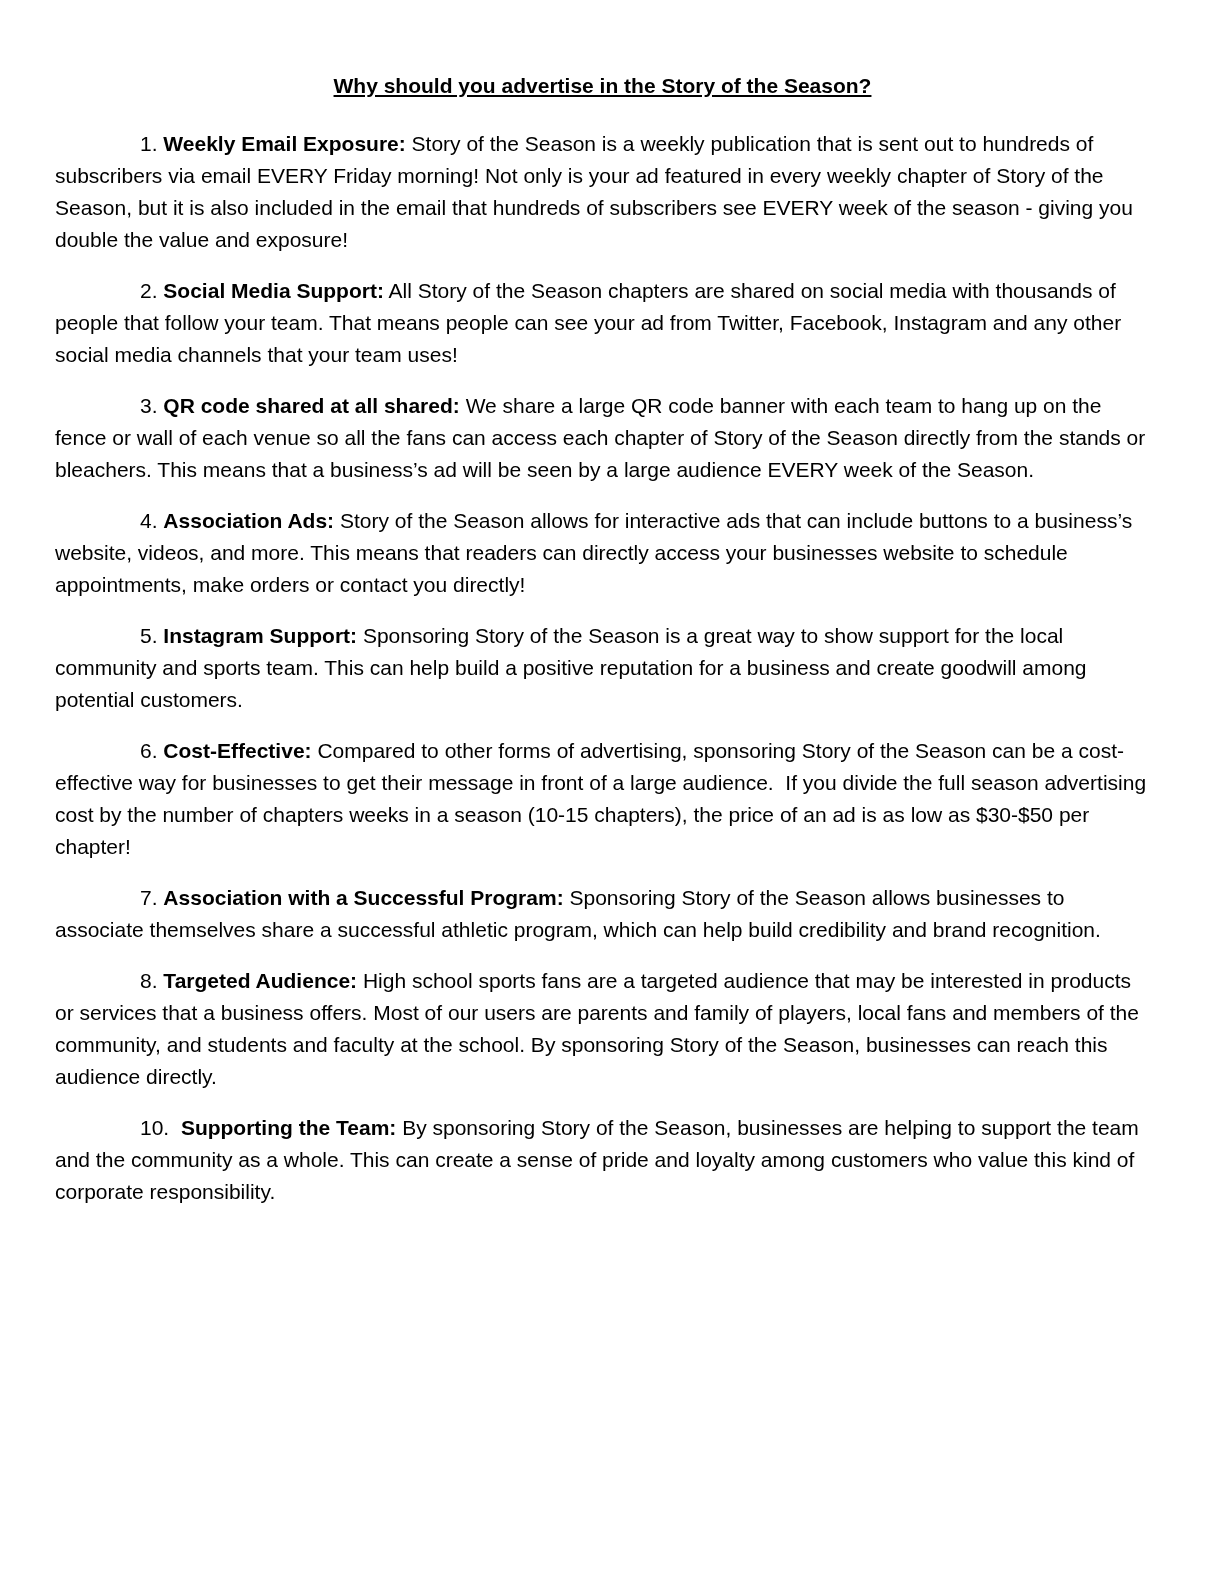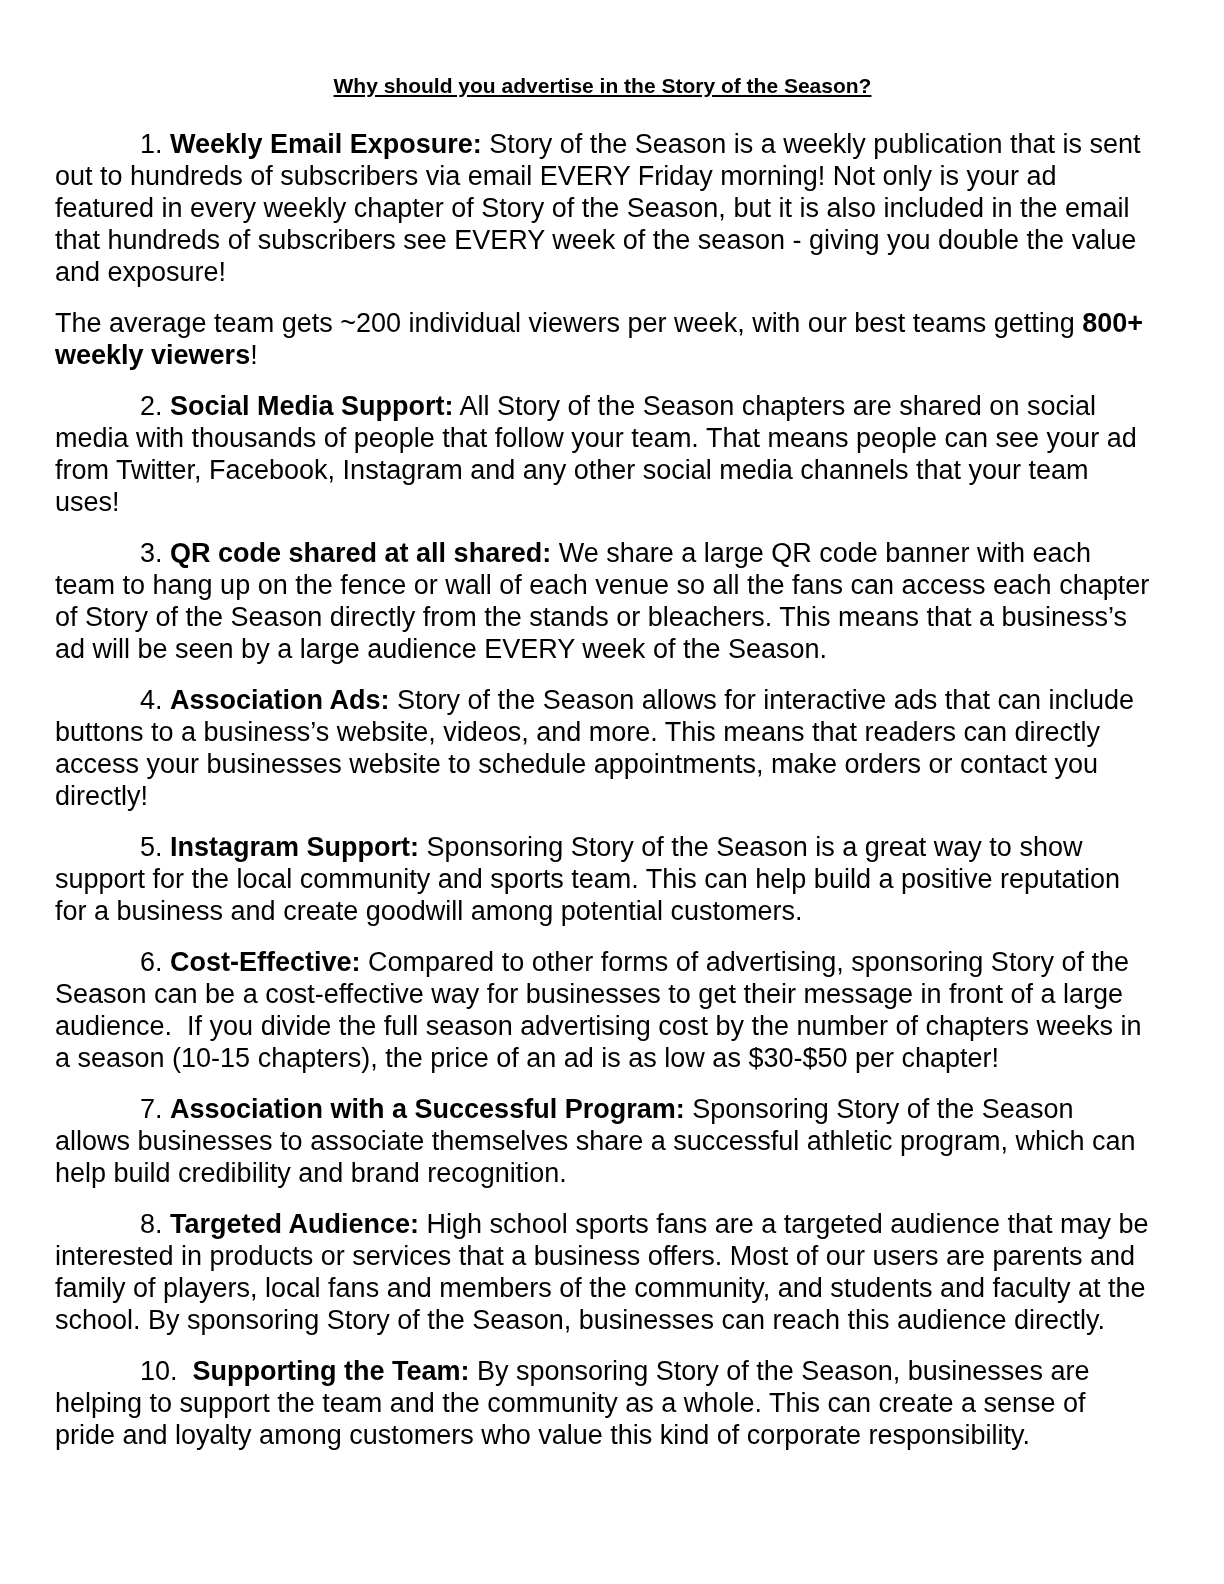--- a/index.html
+++ b/index.html
@@ -24,42 +24,41 @@
   .doc-title {
     font-size: 21px;
     line-height: 32px;
     font-weight: bold;
     text-decoration: underline;
     text-align: center;
     margin: 0 0 26px 0;
     white-space: pre-wrap;
   }
   p.para {
-    font-size: 27px;
+    font-size: 21px;
     line-height: 32px;
     margin: 0 0 19px 0;
     white-space: pre-wrap;
   }
   p.indent {
     text-indent: 85px;
   }
   .b {
     font-weight: bold;
   }
 </style>
 </head>
 <body>
 
 <div class="page">
 
   <h1 class="doc-title">Why should you advertise in the Story of the Season?</h1>
 
   <p class="para indent"><span>1. </span><span class="b">Weekly Email Exposure:</span><span> Story of the Season is a weekly publication that is sent out to hundreds of subscribers via email EVERY Friday morning! Not only is your ad featured in every weekly chapter of Story of the Season, but it is also included in the email that hundreds of subscribers see EVERY week of the season - giving you double the value and exposure!</span></p>
 
-  <p class="para"><span>The average team gets ~200 individual viewers per week, with our best teams getting </span><span class="b">800+ weekly viewers</span><span>!</span></p>
 
   <p class="para indent"><span>2. </span><span class="b">Social Media Support:</span><span> All Story of the Season chapters are shared on social media with thousands of people that follow your team. That means people can see your ad from Twitter, Facebook, Instagram and any other social media channels that your team uses!</span></p>
 
   <p class="para indent"><span>3. </span><span class="b">QR code shared at all shared:</span><span> We share a large QR code banner with each team to hang up on the fence or wall of each venue so all the fans can access each chapter of Story of the Season directly from the stands or bleachers. This means that a business’s ad will be seen by a large audience EVERY week of the Season.</span></p>
 
   <p class="para indent"><span>4. </span><span class="b">Association Ads:</span><span> Story of the Season allows for interactive ads that can include buttons to a business’s website, videos, and more. This means that readers can directly access your businesses website to schedule appointments, make orders or contact you directly!</span></p>
 
   <p class="para indent"><span>5. </span><span class="b">Instagram Support:</span><span> Sponsoring Story of the Season is a great way to show support for the local community and sports team. This can help build a positive reputation for a business and create goodwill among potential customers.</span></p>
 
   <p class="para indent"><span>6. </span><span class="b">Cost-Effective:</span><span> Compared to other forms of advertising, sponsoring Story of the Season can be a cost-effective way for businesses to get their message in front of a large audience.  If you divide the full season advertising cost by the number of chapters weeks in a season (10-15 chapters), the price of an ad is as low as $30-$50 per chapter!</span></p>

